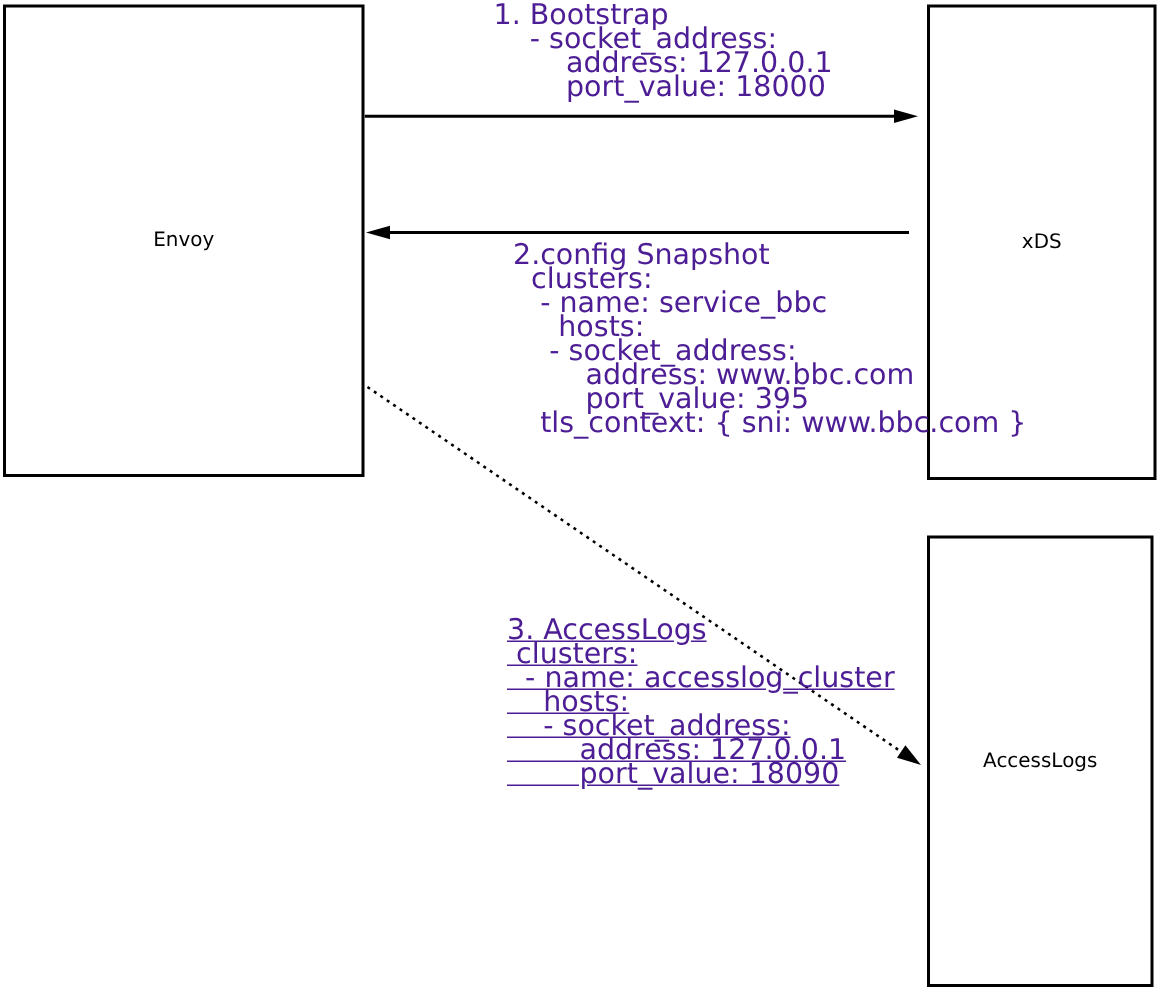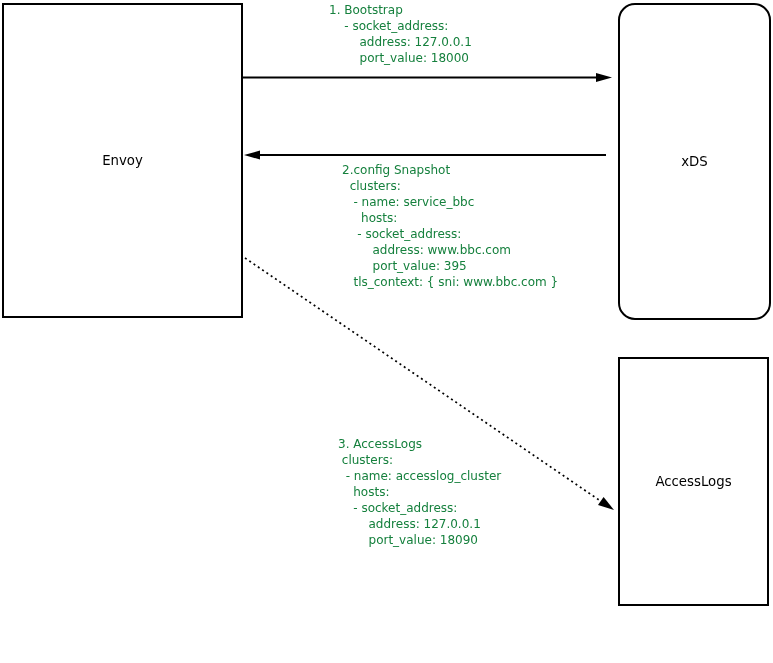--- a/index.html
+++ b/index.html
@@ -20,32 +20,32 @@
     display: flex;
     flex-direction: row;
     align-items: center;
     justify-content: center;
     text-align: center;
     font-size: 13.3px;
     line-height: 16px;
     row-gap: 16px;
   }
   .node-envoy      { left: 2px;   top: 3px;   width: 241px; height: 315px; }
-  .node-xds        { left: 618px; top: 3px;   width: 153px; height: 317px; border-radius: 17px; }
-  .node-accesslogs { left: 618px; top: 357px; width: 151px; height: 249px; }
+  .node-xds        { left: 618px; top: 3px;   width: 153px; height: 317px; }
+  .node-accesslogs { left: 618px; top: 357px; width: 151px; height: 301px; }
   .msg-label {
     position: absolute;
     white-space: pre;
-    font-size: 12px;
+    font-size: 19px;
     line-height: 16px;
-    color: #15803d;
+    color: #4c1d95;
   }
   .label-bootstrap  { left: 329px; top: 2px; }
   .label-config     { left: 342px; top: 162px; }
-  .label-accesslogs { left: 338px; top: 436px; }
+  .label-accesslogs { left: 338px; top: 412px; text-decoration: underline; }
   .arrows {
     position: absolute;
     left: 0; top: 0;
     width: 773px; height: 663px;
     pointer-events: none;
   }
 </style>
 </head>
 <body>
 

